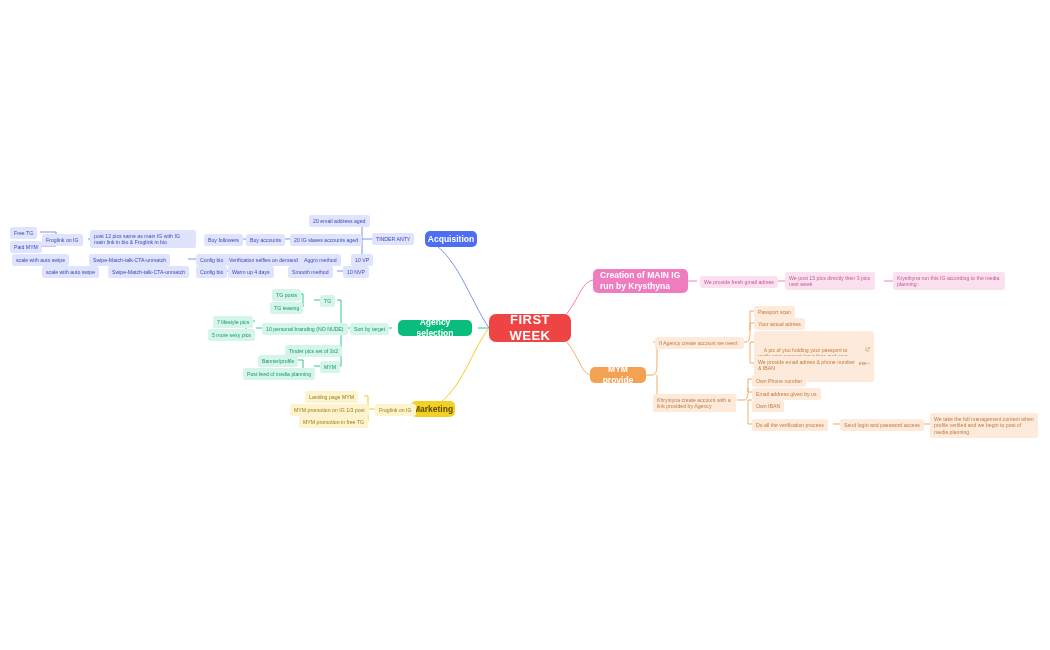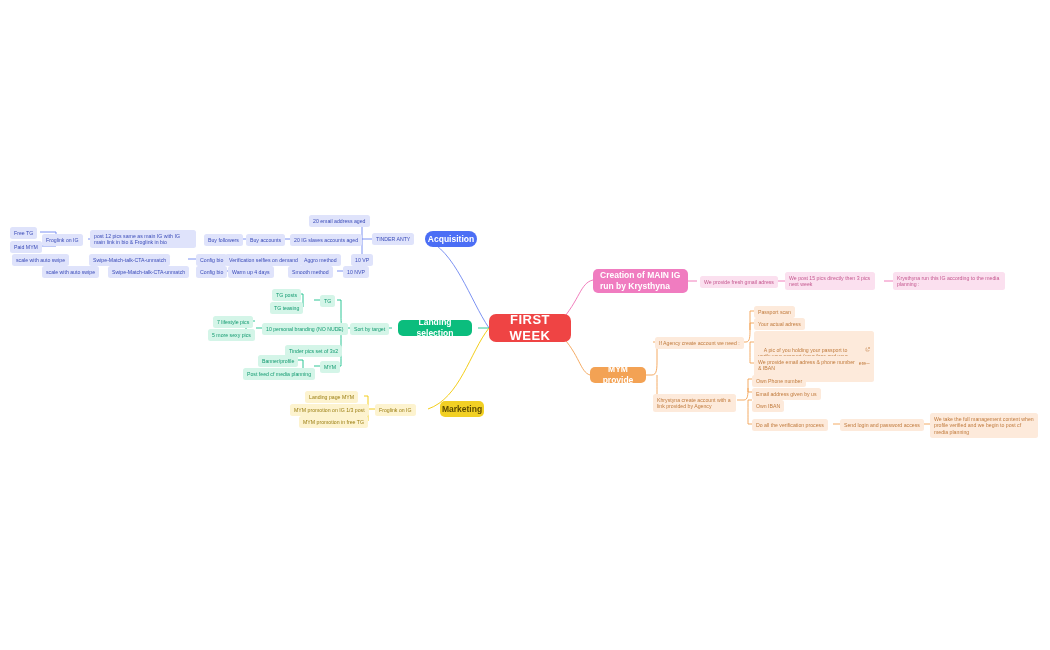--- a/index.html
+++ b/index.html
@@ -112,21 +112,21 @@
         <path d="M748,400 L752,400"></path>
         <path d="M748,400 C748,410 748,420 748,424 L752,424"></path>
         <path d="M833,424 L840,424"></path>
         <path d="M922,424 L930,424"></path>
       </g>
     </g>
   </svg>
 
   <div class="node central" style="left:489px;top:314px;width:82px;height:28px;">FIRST WEEK</div>
 
-  <div class="node pill blue" style="left:425px;top:231px;width:52px;height:16px;border-radius:8px;">Acquisition</div>
+  <div class="node pill blue" style="left:425px;top:231px;width:52px;height:16px;">Acquisition</div>
 
   <div class="node leaf blue" style="left:372px;top:233px;">TINDER ANTY</div>
 
   <div class="node leaf blue" style="left:309px;top:215px;">20 email address aged</div>
   <div class="node leaf blue" style="left:290px;top:234px;">20 IG slaves accounts aged</div>
 
   <div class="node leaf blue" style="left:246px;top:234px;">Buy accounts</div>
   <div class="node leaf blue" style="left:204px;top:234px;">Buy followers</div>
   <div class="node leaf blue" style="left:90px;top:230px;width:106px;">post 12 pics same as main IG with IG main link in bio &amp; Froglink in bio</div>
   <div class="node leaf blue" style="left:42px;top:234px;">Froglink on IG</div>
@@ -140,39 +140,39 @@
   <div class="node leaf blue" style="left:89px;top:254px;">Swipe-Match-talk-CTA-unmatch</div>
   <div class="node leaf blue" style="left:12px;top:254px;">scale with auto swipe</div>
 
   <div class="node leaf blue" style="left:343px;top:266px;">10 NVP</div>
   <div class="node leaf blue" style="left:288px;top:266px;">Smooth method</div>
   <div class="node leaf blue" style="left:228px;top:266px;">Warm up 4 days</div>
   <div class="node leaf blue" style="left:196px;top:266px;">Config bio</div>
   <div class="node leaf blue" style="left:108px;top:266px;">Swipe-Match-talk-CTA-unmatch</div>
   <div class="node leaf blue" style="left:42px;top:266px;">scale with auto swipe</div>
 
-  <div class="node pill green" style="left:398px;top:320px;width:74px;height:16px;">Landing selection</div>
+  <div class="node pill green" style="left:398px;top:320px;width:74px;height:16px;">Agency selection</div>
 
   <div class="node leaf green" style="left:350px;top:323px;">Sort by target</div>
 
   <div class="node leaf green" style="left:320px;top:295px;">TG</div>
   <div class="node leaf green" style="left:272px;top:289px;">TG posts</div>
   <div class="node leaf green" style="left:270px;top:302px;">TG teasing</div>
 
   <div class="node leaf green" style="left:262px;top:323px;">10 personal branding (NO NUDE)</div>
   <div class="node leaf green" style="left:213px;top:316px;">7 lifestyle pics</div>
   <div class="node leaf green" style="left:208px;top:329px;">5 more sexy pics</div>
 
   <div class="node leaf green" style="left:285px;top:345px;">Tinder pics set of 3x2</div>
 
   <div class="node leaf green" style="left:320px;top:361px;">MYM</div>
   <div class="node leaf green" style="left:258px;top:355px;">Banner/profile</div>
   <div class="node leaf green" style="left:243px;top:368px;">Post feed cf media planning</div>
 
-  <div class="node pill yellow" style="left:440px;top:401px;width:44px;height:16px;">Marketing</div>
+  <div class="node pill yellow" style="left:411px;top:401px;width:44px;height:16px;">Marketing</div>
 
   <div class="node leaf yellow" style="left:375px;top:404px;">Froglink on IG</div>
   <div class="node leaf yellow" style="left:305px;top:391px;">Landing page MYM</div>
   <div class="node leaf yellow" style="left:290px;top:404px;">MYM promotion on IG 1/3 post</div>
   <div class="node leaf yellow" style="left:299px;top:416px;">MYM promotion in free TG</div>
 
   <div class="node pill pink" style="left:593px;top:269px;width:95px;height:24px;">Creation of MAIN IG run by Krysthyna</div>
 
   <div class="node leaf pink" style="left:700px;top:276px;">We provide fresh gmail adress</div>
   <div class="node leaf pink" style="left:785px;top:272px;width:90px;">We post 15 pics directly then 3 pics next week</div>

